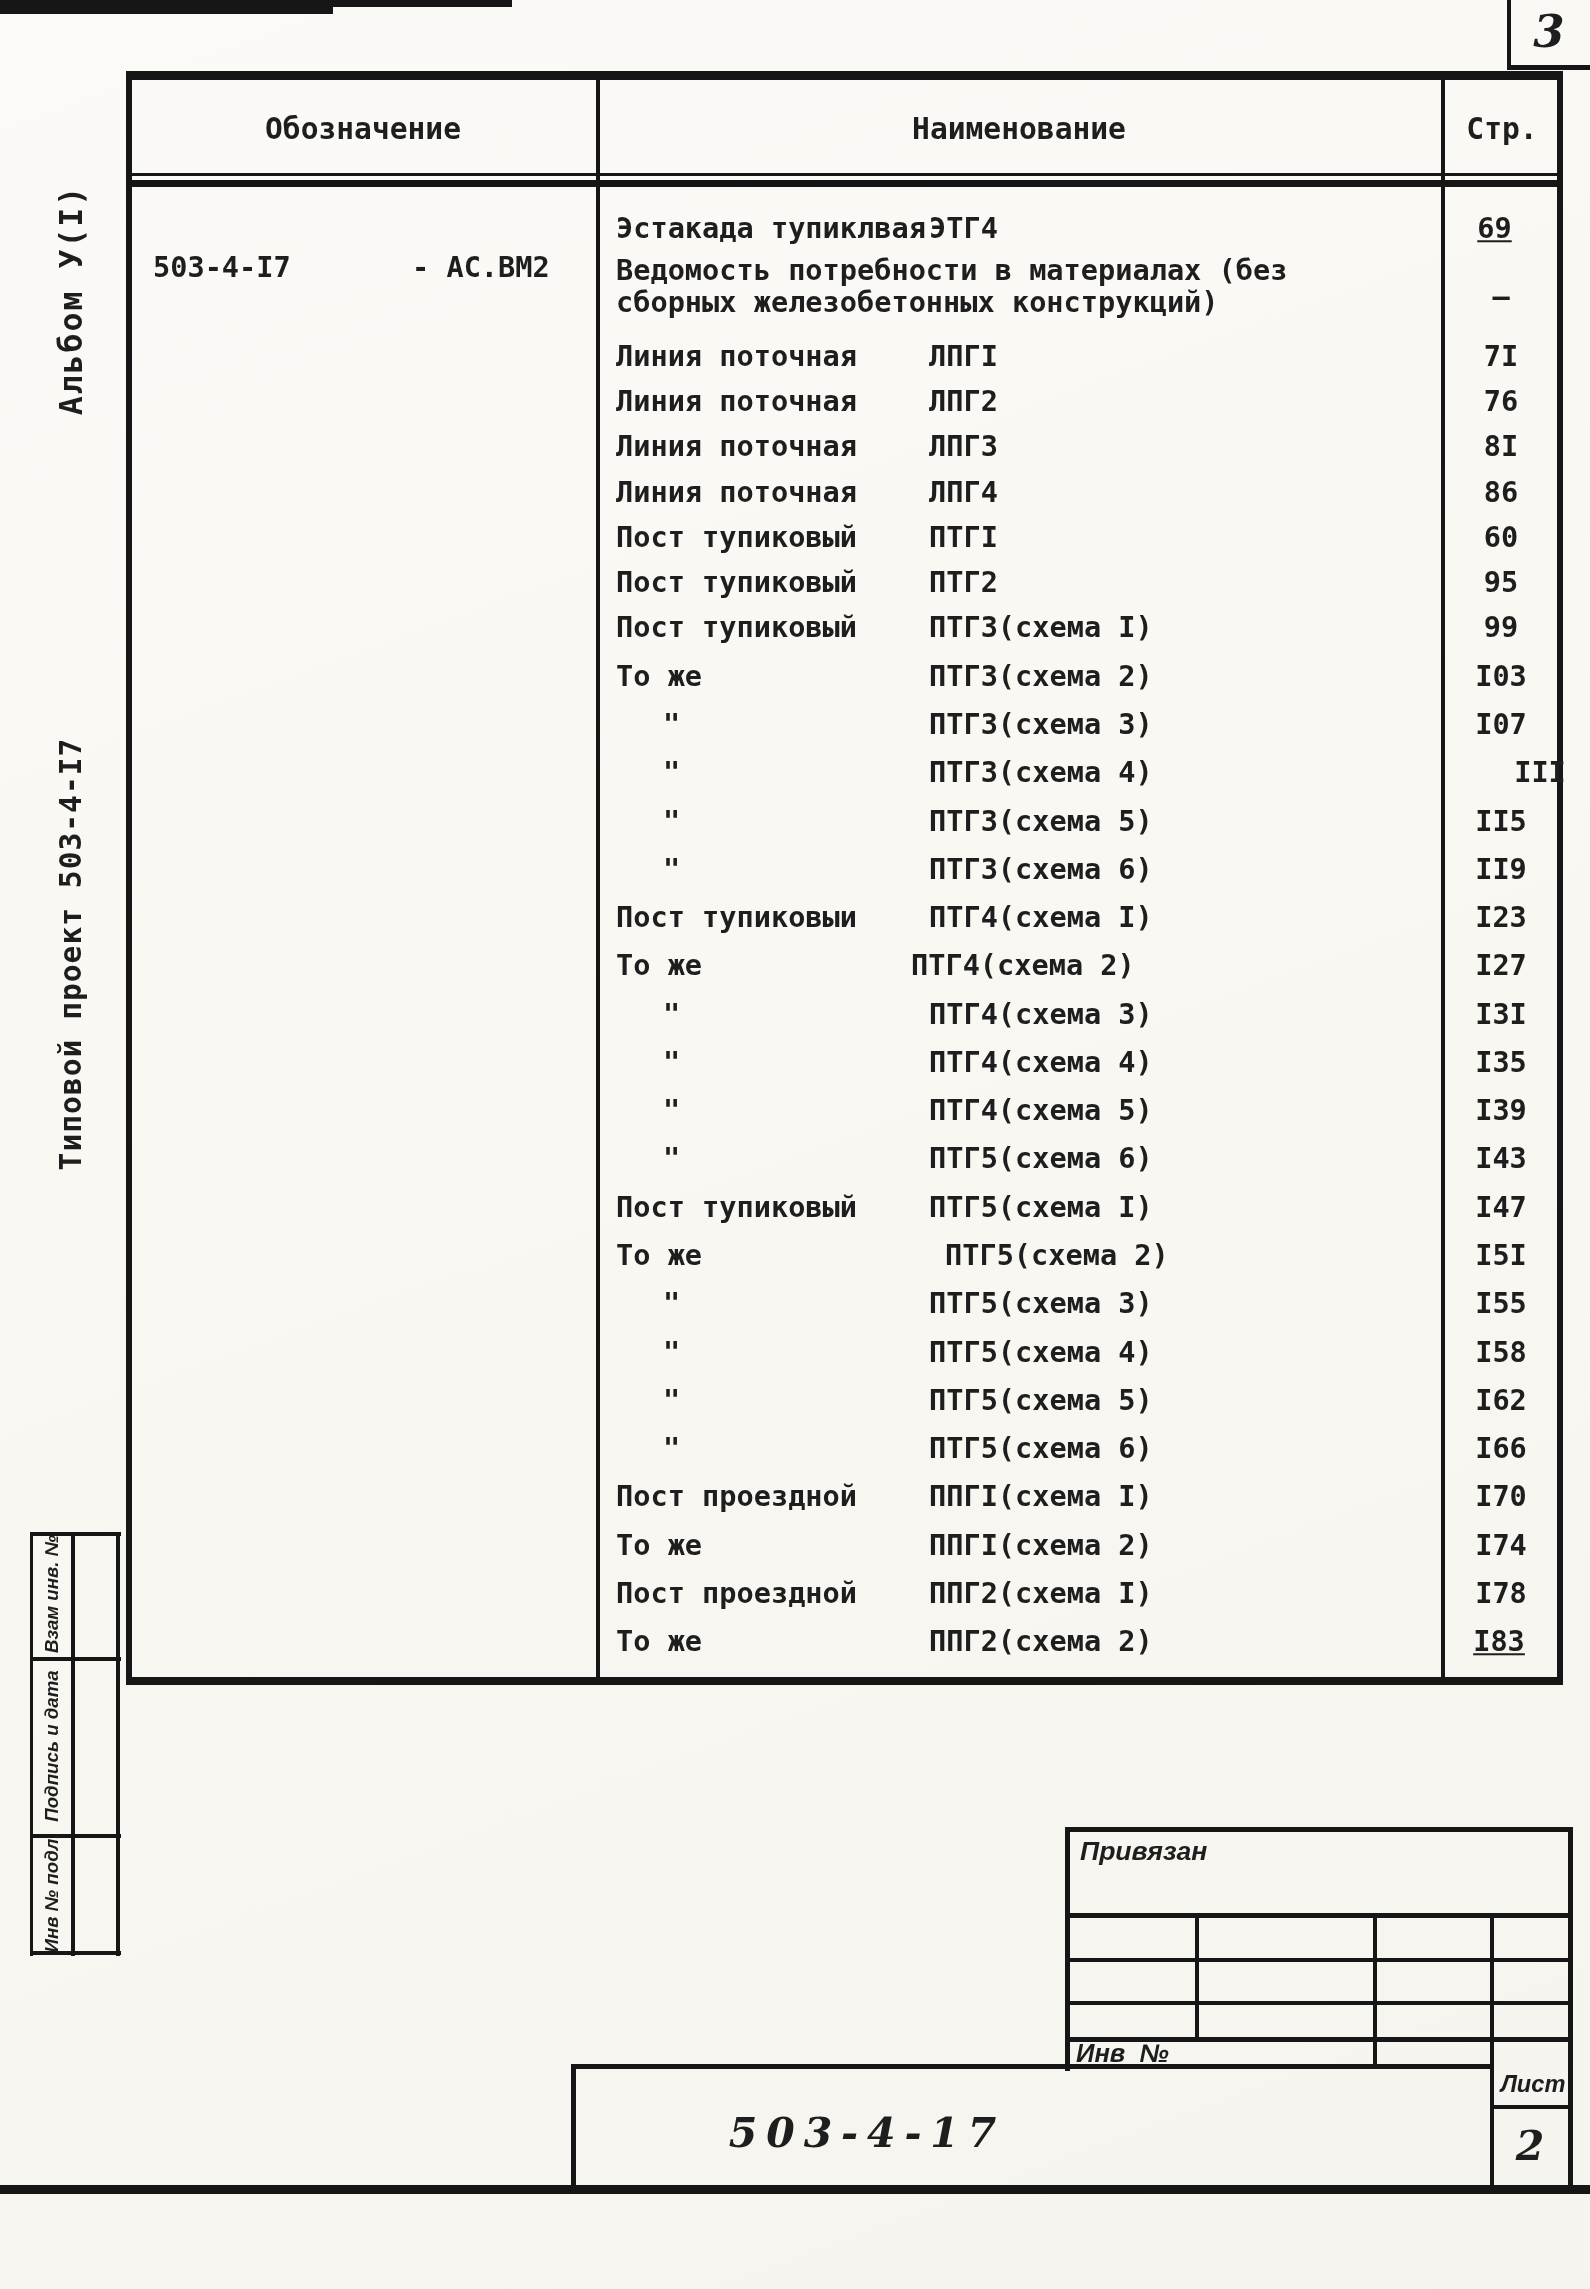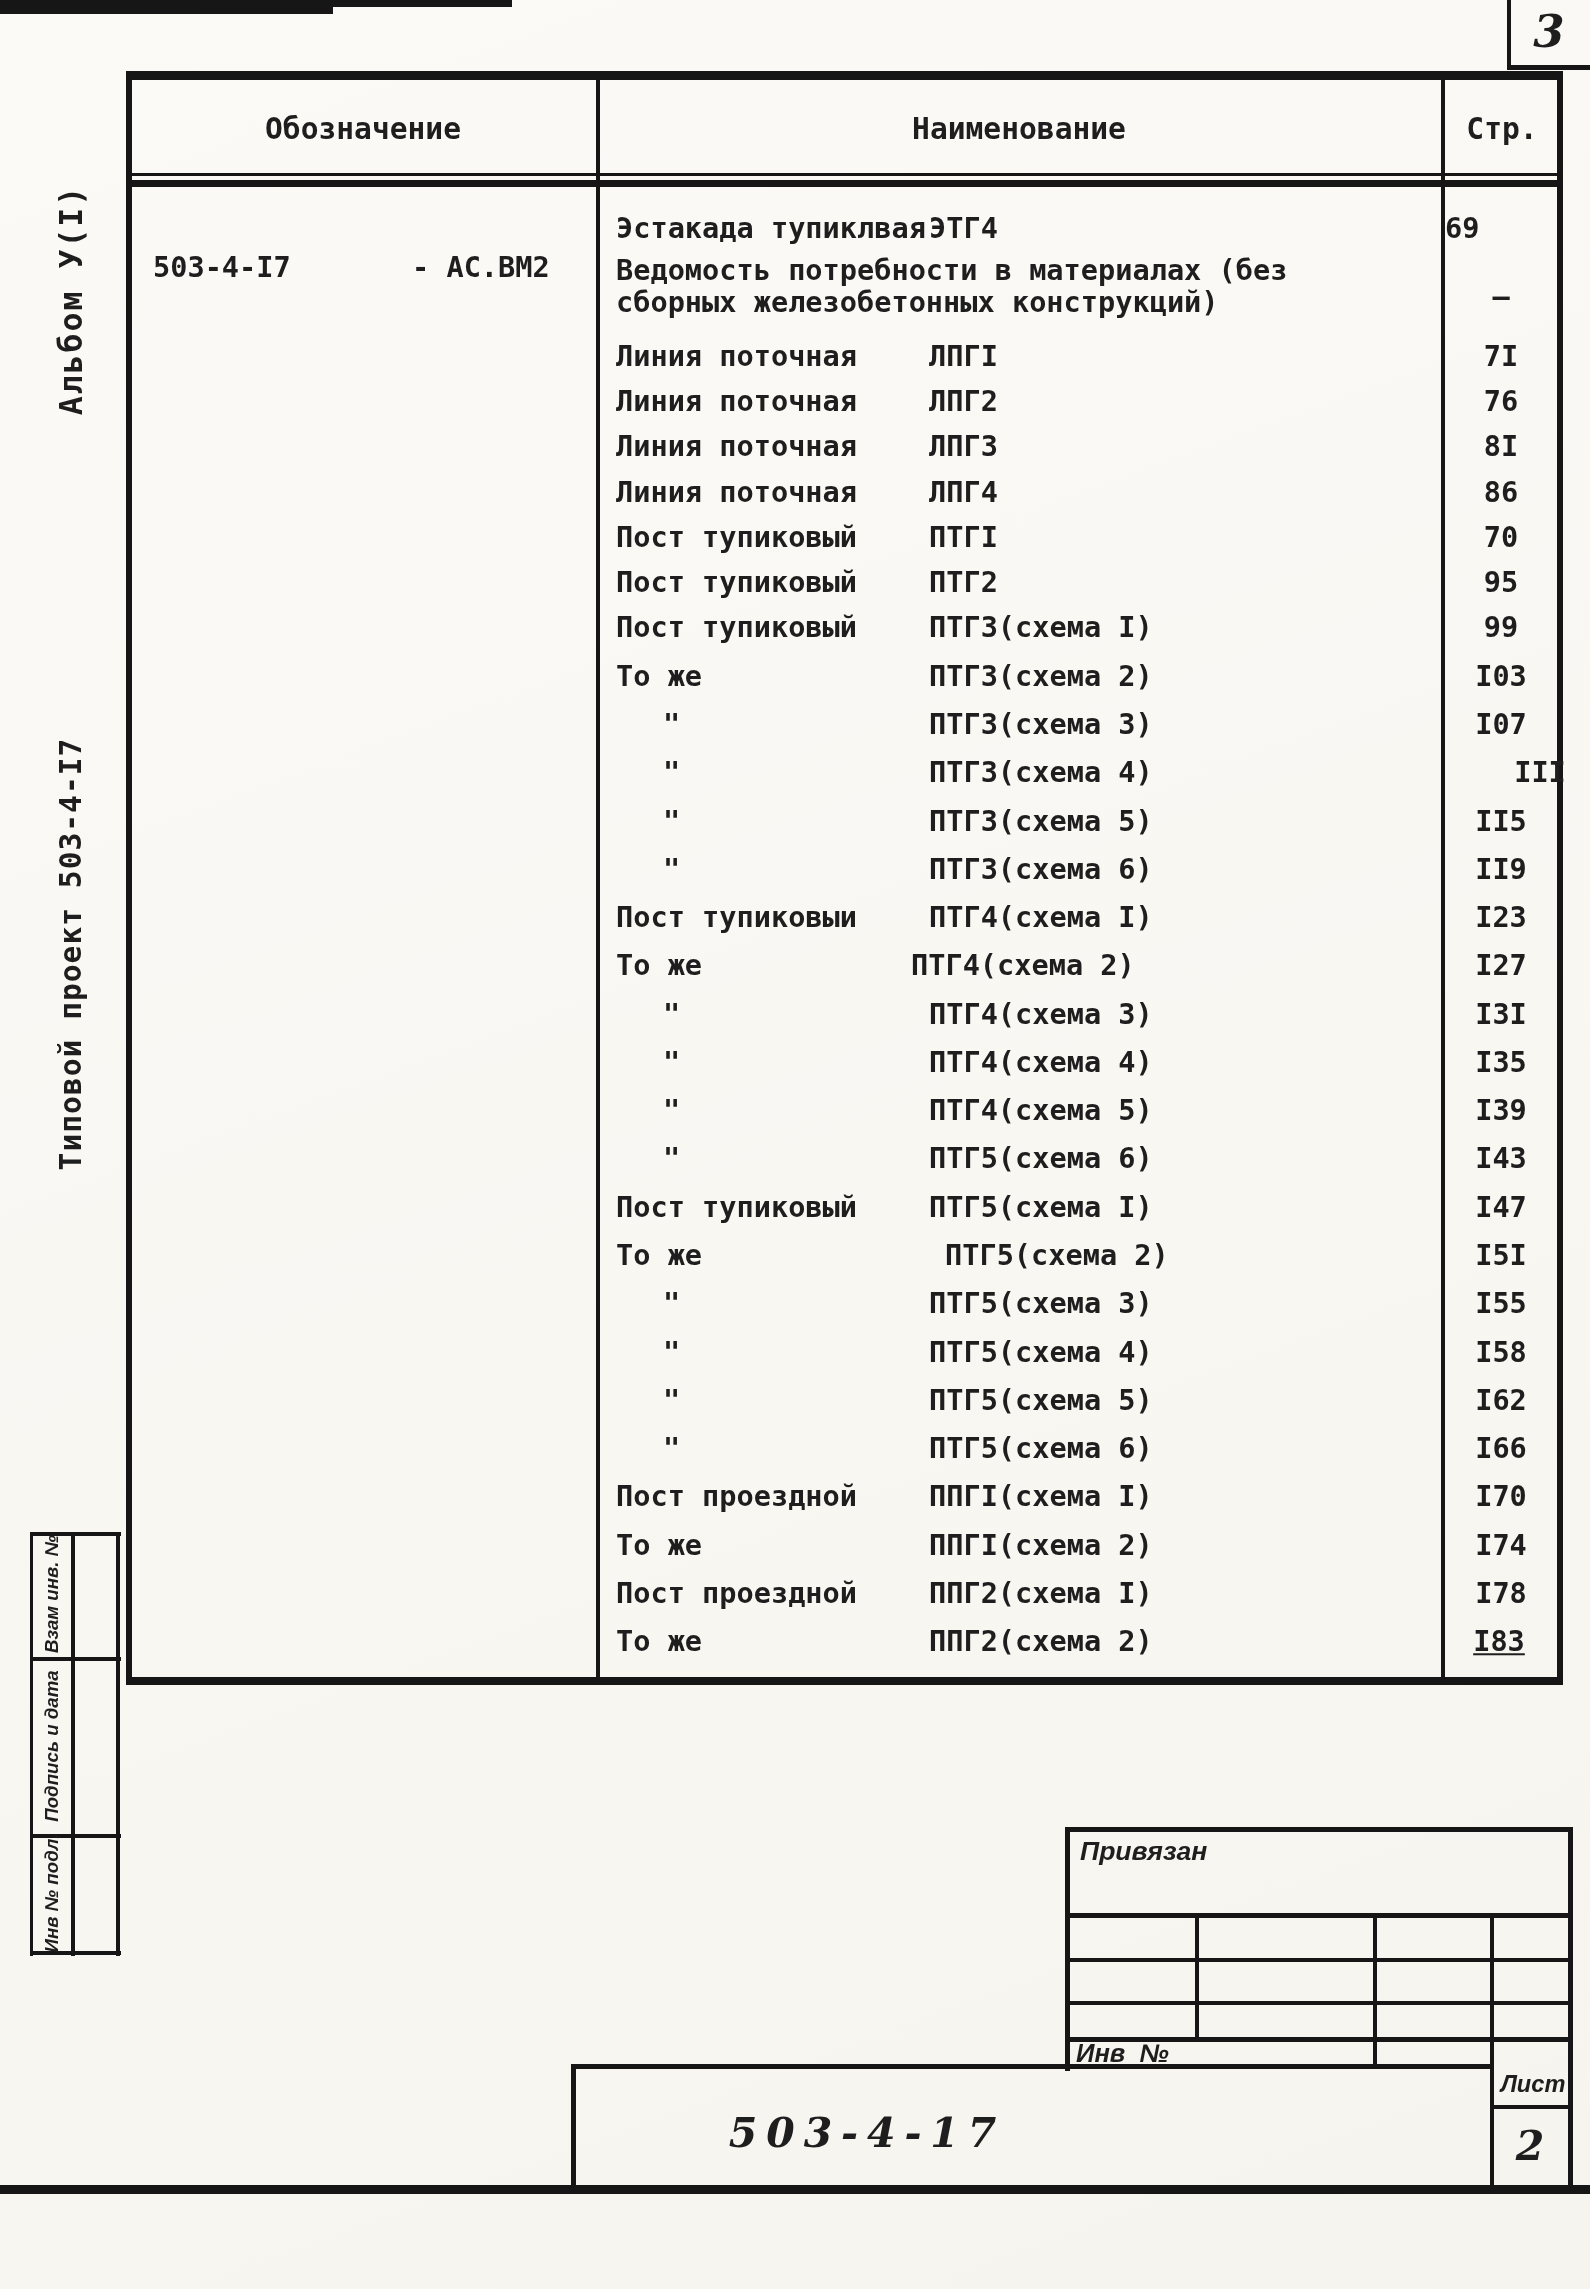--- a/index.html
+++ b/index.html
@@ -75,41 +75,41 @@
     <div class="txt hand ctr" style="left:1530px;top:2147px;font-size:41px;">2</div>
   </div>
 
   <div class="ln" style="left:571px;top:2064px;width:923px;height:4.9px;"></div>
   <div class="ln" style="left:571px;top:2064px;width:4.9px;height:126px;"></div>
   <div class="txt hand ctr" style="left:867px;top:2134px;font-size:41px;letter-spacing:8.9px;">503-4-17</div>
   <div class="ln" style="left:0;top:2185px;width:1591px;height:8.9px;"></div>
 
 <div class="txt mono" style="left: 616px; top: 229px;">Эстакада тупиклвая</div>
     <div class="txt mono" style="left: 929px; top: 229px;">ЭТГ4</div>
-    <div class="txt mono" style="left: 1445px; top: 229px; width: 99px; text-align: left;">69</div>
+    <div class="txt mono" style="left: 1445px; top: 229px; width: 99px; text-align: center; text-decoration: underline;">69</div>
     <div class="txt mono" style="left: 153px; top: 268px;">503-4-I7</div>
     <div class="txt mono" style="left: 412px; top: 268px;">- АС.ВМ2</div>
     <div class="txt mono" style="left: 616px; top: 271px;">Ведомость потребности в материалах (без</div>
     <div class="txt mono" style="left: 616px; top: 303px;">сборных железобетонных конструкций)</div>
     <div class="txt mono" style="left: 1445px; top: 297px; width: 112px; text-align: center;">—</div>
     <div class="txt mono" style="left: 616px; top: 357px;">Линия поточная</div>
     <div class="txt mono" style="left: 929px; top: 357px;">ЛПГI</div>
     <div class="txt mono" style="left: 1445px; top: 357px; width: 112px; text-align: center;">7I</div>
     <div class="txt mono" style="left: 616px; top: 402px;">Линия поточная</div>
     <div class="txt mono" style="left: 929px; top: 402px;">ЛПГ2</div>
     <div class="txt mono" style="left: 1445px; top: 402px; width: 112px; text-align: center;">76</div>
     <div class="txt mono" style="left: 616px; top: 447px;">Линия поточная</div>
     <div class="txt mono" style="left: 929px; top: 447px;">ЛПГ3</div>
     <div class="txt mono" style="left: 1445px; top: 447px; width: 112px; text-align: center;">8I</div>
     <div class="txt mono" style="left: 616px; top: 493px;">Линия поточная</div>
     <div class="txt mono" style="left: 929px; top: 493px;">ЛПГ4</div>
     <div class="txt mono" style="left: 1445px; top: 493px; width: 112px; text-align: center;">86</div>
     <div class="txt mono" style="left: 616px; top: 538px;">Пост тупиковый</div>
     <div class="txt mono" style="left: 929px; top: 538px;">ПТГI</div>
-    <div class="txt mono" style="left: 1445px; top: 538px; width: 112px; text-align: center;">70</div>
+    <div class="txt mono" style="left: 1445px; top: 538px; width: 112px; text-align: center;">60</div>
     <div class="txt mono" style="left: 616px; top: 583px;">Пост тупиковый</div>
     <div class="txt mono" style="left: 929px; top: 583px;">ПТГ2</div>
     <div class="txt mono" style="left: 1445px; top: 583px; width: 112px; text-align: center;">95</div>
     <div class="txt mono" style="left: 616px; top: 628px;">Пост тупиковый</div>
     <div class="txt mono" style="left: 929px; top: 628px;">ПТГ3(схема I)</div>
     <div class="txt mono" style="left: 1445px; top: 628px; width: 112px; text-align: center;">99</div>
     <div class="txt mono" style="left: 616px; top: 677px;">То же</div>
     <div class="txt mono" style="left: 929px; top: 677px;">ПТГ3(схема 2)</div>
     <div class="txt mono" style="left: 1445px; top: 677px; width: 112px; text-align: center;">I03</div>
     <div class="txt mono" style="left: 663px; top: 725px;">"</div>

